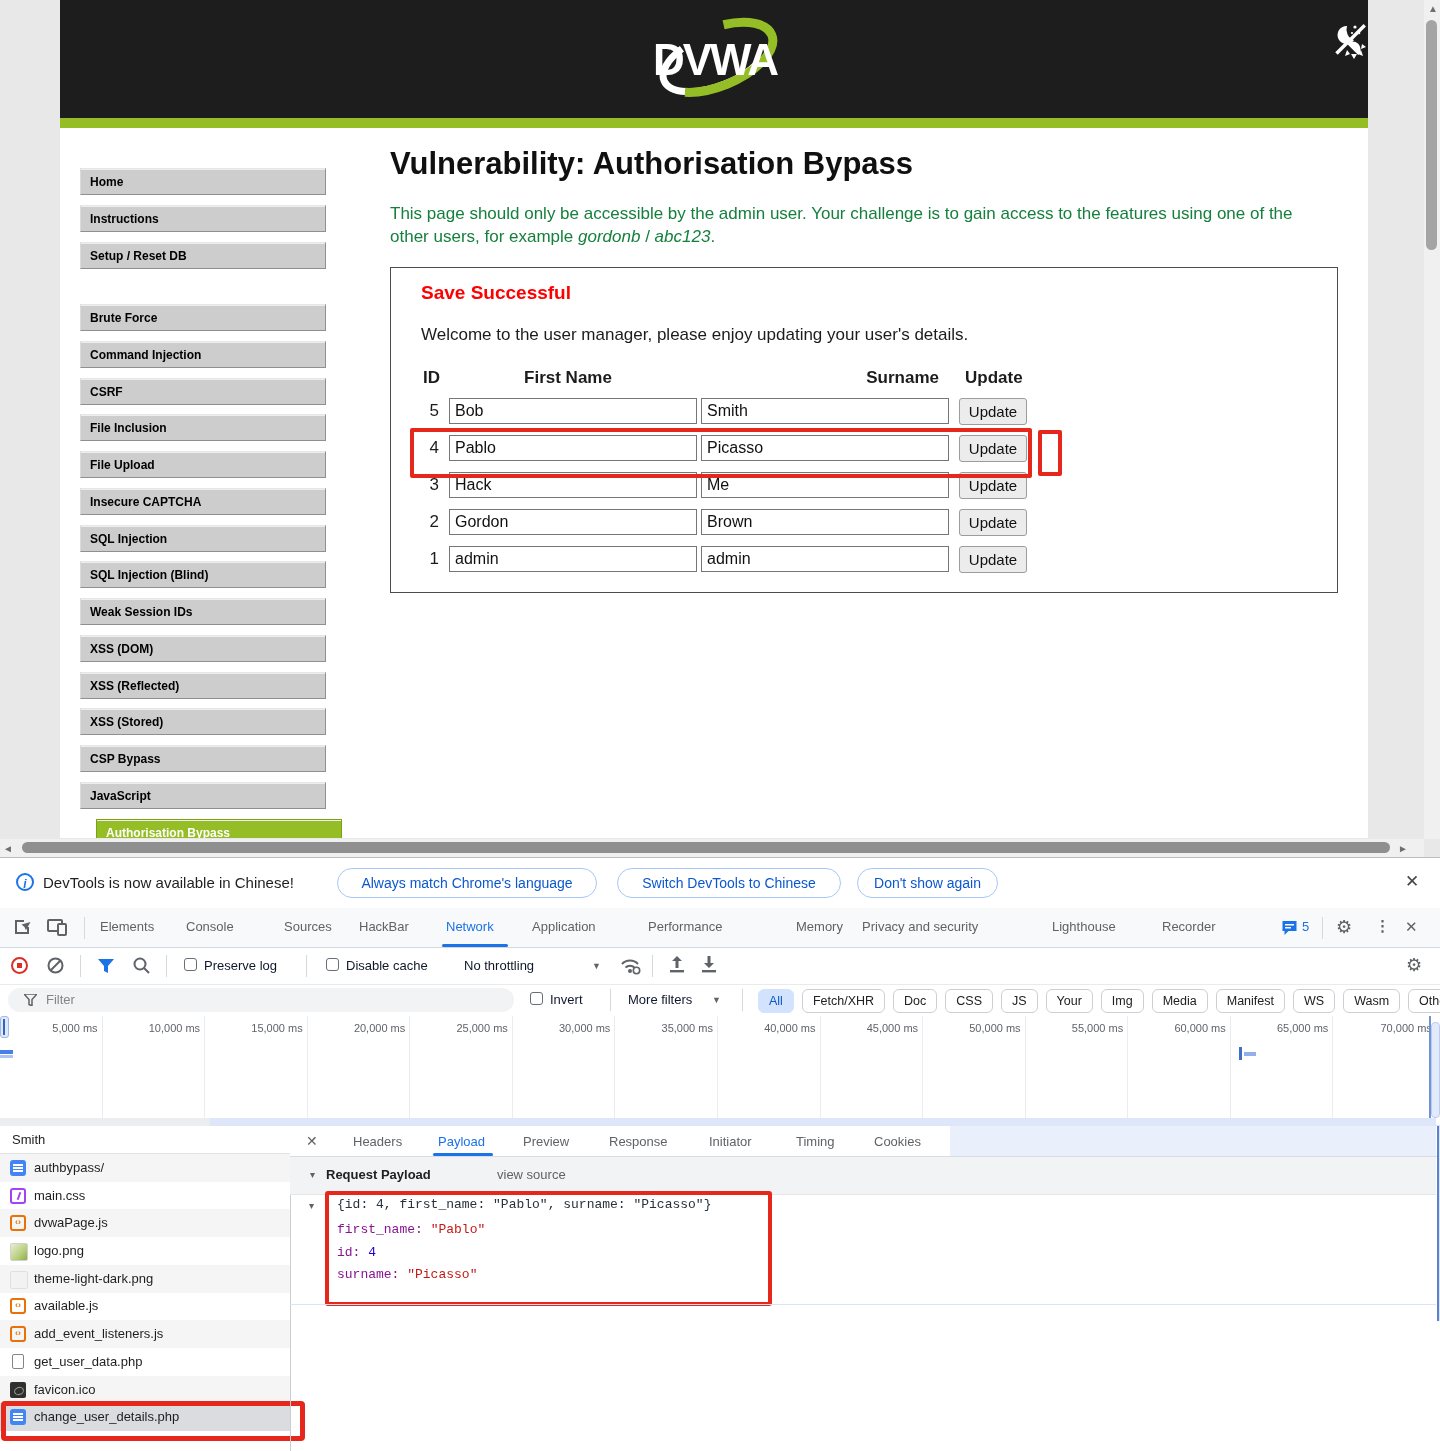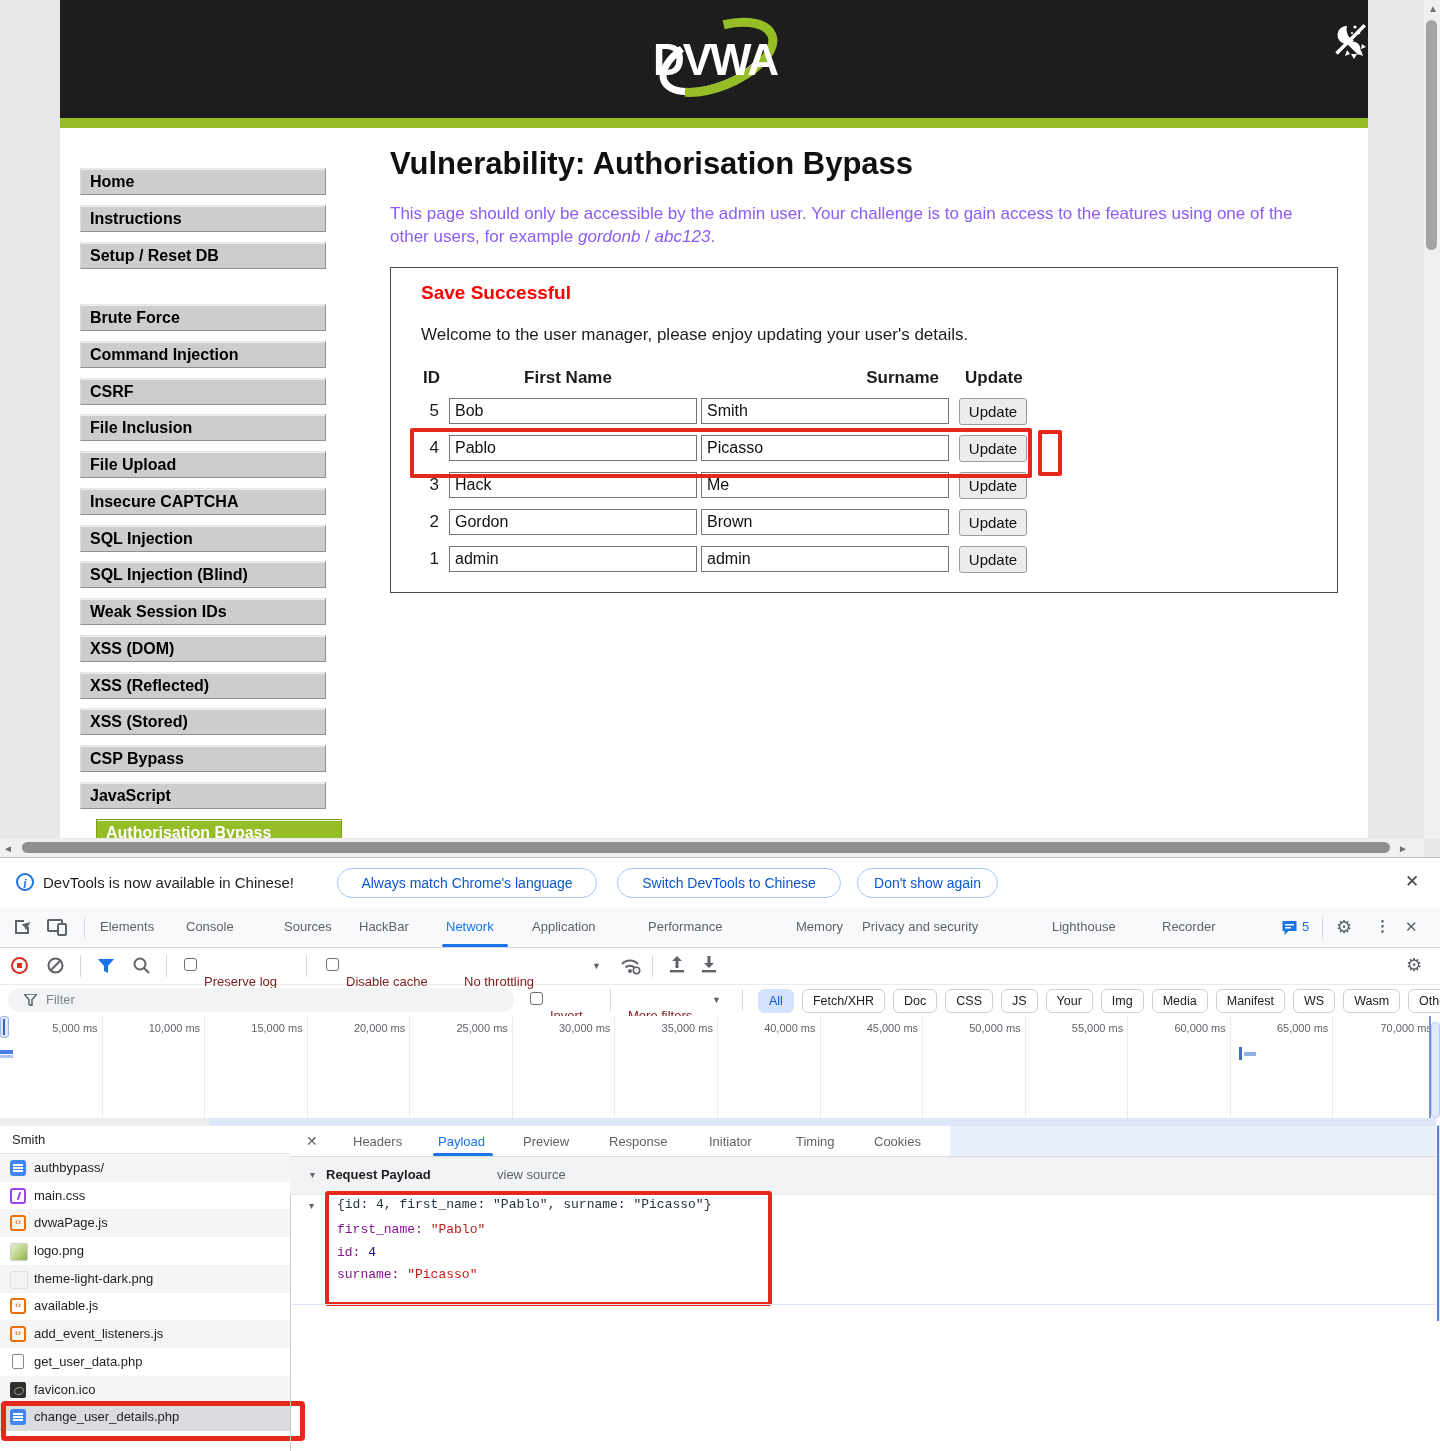--- a/index.html
+++ b/index.html
@@ -2,24 +2,24 @@
 <html><head>
 <meta charset="utf-8">
 <style>
   html,body{margin:0;padding:0;}
   body{width:1440px;height:1451px;background:#e8e8e8;font-family:"Liberation Sans",sans-serif;position:relative;overflow:hidden;}
   .abs{position:absolute;}
   
   .hdr{left:60px;top:0;width:1308px;height:118px;background:#1d1d1d;}
   .greenbar{left:60px;top:118px;width:1308px;height:10px;background:#95be26;}
   .pagewhite{left:60px;top:128px;width:1308px;height:710px;background:#fff;overflow:hidden;}
-  .sbtn{position:absolute;left:20px;width:246px;height:27px;background:#cdcdcd;border:1px solid #8f8f8f;border-top-color:#e6e6e6;border-left-color:#dadada;box-shadow:inset 0 1px 0 #eee;font-weight:bold;font-size:16px;color:#000;line-height:26px;padding-left:9px;box-sizing:border-box;cursor:pointer;}
+  .sbtn{position:absolute;left:20px;width:246px;height:27px;background:#cdcdcd;border:1px solid #8f8f8f;border-top-color:#e6e6e6;border-left-color:#dadada;box-shadow:inset 0 1px 0 #eee;font-weight:bold;font-size:12px;color:#000;line-height:26px;padding-left:9px;box-sizing:border-box;cursor:pointer;}
   .sbtn.sel{background:#95be26;color:#fff;border-color:#7ba016;margin-left:16px;}
   .h1{left:330px;top:18px;font-size:31px;font-weight:bold;color:#101010;font-family:"Liberation Sans",sans-serif;}
-  .desc{left:330px;top:74px;width:930px;font-size:17px;line-height:23px;color:#8b5cf6;}
+  .desc{left:330px;top:74px;width:930px;font-size:17px;line-height:23px;color:#15803d;}
   .panel{left:330px;top:139px;width:946px;height:324px;border:1px solid #4c4c4c;background:#fff;}
   .savemsg{left:30px;top:14px;font-size:19px;font-weight:bold;color:#f00;}
   .welcome{left:30px;top:57px;font-size:17px;color:#1c1c1c;}
   .thead{position:absolute;top:100px;font-size:17px;font-weight:bold;color:#1c1c1c;}
   .urow{position:absolute;left:0;width:100%;height:30px;}
   .uid{position:absolute;left:30px;width:18px;text-align:right;font-size:17px;color:#1c1c1c;top:3px;}
   .uinp{position:absolute;top:0;width:236px;height:22px;border:1px solid #767676;font-size:16px;font-family:"Liberation Sans",sans-serif;padding:1px 5px;color:#111;}
   .ubtn{position:absolute;left:568px;top:0;width:68px;height:27px;background:#ececec;border:1px solid #9c9c9c;border-radius:3px;font-size:15px;font-family:"Liberation Sans",sans-serif;color:#111;cursor:pointer;}
   .redbox{position:absolute;border:4px solid #e6281c;border-radius:2px;background:transparent;pointer-events:none;}
   
@@ -34,21 +34,21 @@
   .notice{position:absolute;left:0;top:0;width:1440px;height:50px;background:#fff;border-bottom:1px solid #eceef0;}
   .ninfo{position:absolute;left:16px;top:15px;width:18px;height:18px;border:2px solid #1a73e8;border-radius:50%;color:#1a73e8;font-size:12px;font-weight:bold;text-align:center;line-height:18px;box-sizing:border-box;font-style:italic;}
   .ntext{position:absolute;left:43px;top:16px;font-size:15px;color:#1f1f1f;}
   .pill{position:absolute;top:10px;height:30px;border:1px solid #a8c7fa;border-radius:16px;color:#0b57d0;font-size:14px;line-height:28px;text-align:center;box-sizing:border-box;background:#fff;cursor:pointer;}
   .nclose{position:absolute;left:1405px;top:13px;font-size:17px;color:#474747;cursor:pointer;}
   .tabbar{position:absolute;left:0;top:50px;width:1440px;height:40px;background:#f8f9fa;border-bottom:1px solid #d5d8dc;box-sizing:border-box;}
   .dtab{position:absolute;top:11px;font-size:13px;color:#5f6368;cursor:pointer;white-space:nowrap;}
   .dtab.sel{color:#1a73e8;}
   .tbdiv{position:absolute;top:9px;width:1px;height:22px;background:#d5d8dc;}
   .toolbar{position:absolute;left:0;top:90px;width:1440px;height:37px;border-bottom:1px solid #e8eaec;box-sizing:border-box;}
-  .tlabel{position:absolute;top:10px;font-size:13px;color:#7f1d1d;white-space:nowrap;margin-top:16px;}
+  .tlabel{position:absolute;top:10px;font-size:13px;color:#0f172a;white-space:nowrap;}
   .chk{position:absolute;top:10px;width:13px;height:13px;border:1.5px solid #696f76;border-radius:3px;background:#fff;box-sizing:border-box;cursor:pointer;}
   .caret{position:absolute;font-size:9px;color:#5f6368;}
   .filterrow{position:absolute;left:0;top:127px;width:1440px;height:31px;}
   .finput{position:absolute;left:8px;top:3px;width:506px;height:24px;background:#f1f3f4;border-radius:12px;}
   .finput .ph{position:absolute;left:38px;top:4px;font-size:13px;color:#80868b;}
   .chips{position:absolute;left:758px;top:4px;display:flex;gap:8px;}
   .chip{height:22px;line-height:22px;padding:0 10px;border:1px solid #ccd0d5;border-radius:6px;font-size:12.5px;color:#202124;background:#fff;cursor:pointer;white-space:nowrap;}
   .chip.sel{background:#d3e3fd;border-color:#d3e3fd;color:#0b57d0;}
   .overview{position:absolute;left:0;top:158px;width:1440px;height:110px;background:#fff;border-bottom:1px solid #dde3ea;box-sizing:border-box;display:flex;}
   .tick{width:102.57px;height:100%;border-right:1px solid #e9edf2;box-sizing:border-box;font-size:11px;color:#5f6368;text-align:right;padding:6px 4px 0 0;flex:none;}

